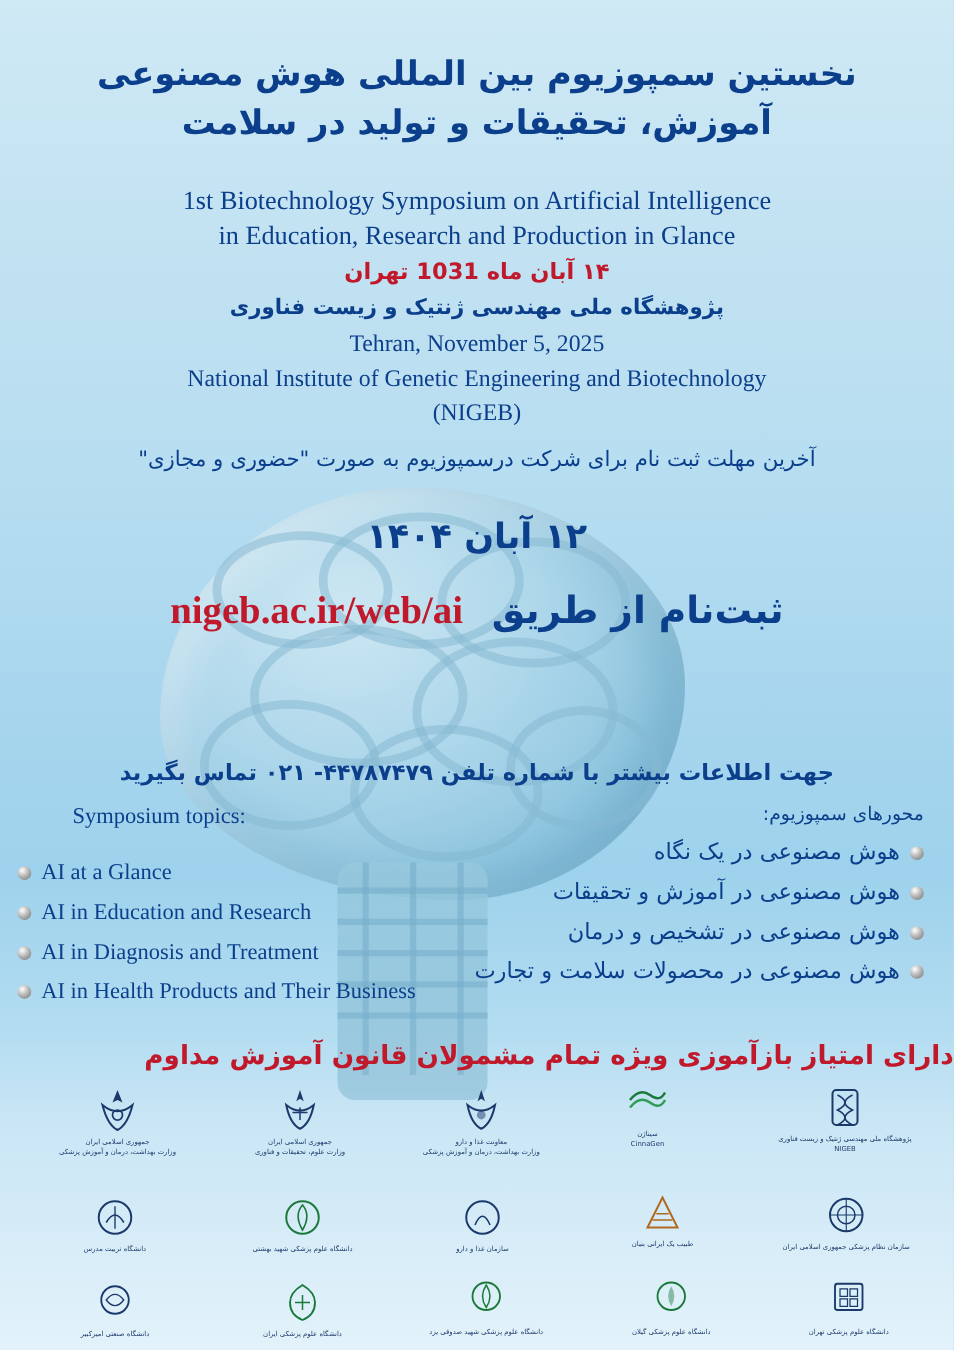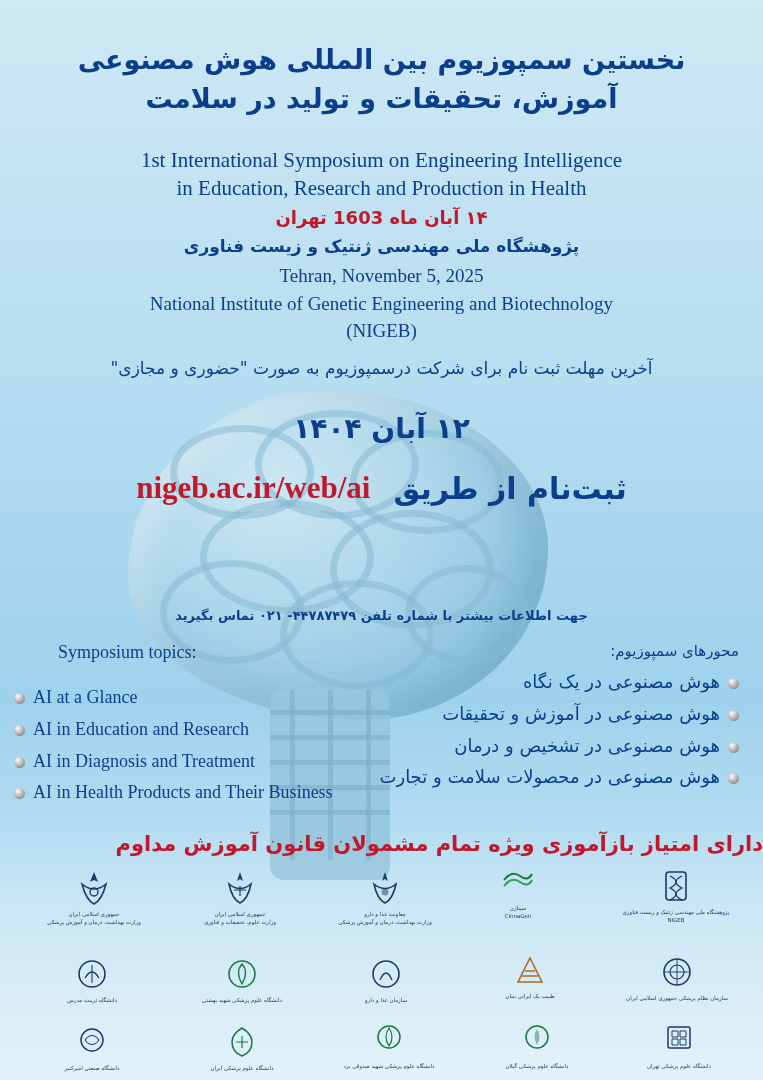--- a/index.html
+++ b/index.html
@@ -159,21 +159,21 @@
     font-family: "Liberation Serif", serif;
     direction: ltr;
     margin-right: 19px;
   }
   .contact-fa {
     position: absolute;
     top: 608px; left: 0; right: 0;
     text-align: center;
     color: #0b3f8c;
     font-weight: bold;
-    font-size: 13px;
+    font-size: 18px;
     font-family: "DejaVu Sans", sans-serif;
     direction: rtl;
   }
 
   
   .topics-fa {
     position: absolute;
     top: 642px;
     right: 24px;
     width: 340px;
@@ -289,25 +289,25 @@
     <div class="stem-line" style="left:328px; top:360px; width:5px;  height:170px;"></div>
     <div class="stem-line" style="left:366px; top:360px; width:5px;  height:170px;"></div>
   </div>
 
   <div class="title-fa fa">
     <div>نخستین سمپوزیوم بین المللی هوش مصنوعی</div>
     <div>آموزش، تحقیقات و تولید در سلامت</div>
   </div>
 
   <div class="title-en">
-    <div>1st International Symposium on Engineering Intelligence</div>
-    <div>in Education, Research and Production in Health</div>
-  </div>
-
-  <div class="date-fa">۱۴ آبان ماه 1603 تهران</div>
+    <div>1st Biotechnology Symposium on Artificial Intelligence</div>
+    <div>in Education, Research and Production in Glance</div>
+  </div>
+
+  <div class="date-fa">۱۴ آبان ماه 1031 تهران</div>
   <div class="venue-fa">پژوهشگاه ملی مهندسی ژنتیک و زیست فناوری</div>
 
   <div class="venue-en">
     <div>Tehran, November 5, 2025</div>
     <div>National Institute of Genetic Engineering and Biotechnology</div>
     <div>(NIGEB)</div>
   </div>
 
   <div class="deadline-fa">آخرین مهلت ثبت نام برای شرکت درسمپوزیوم به صورت "حضوری و مجازی"</div>
   <div class="deadline-date">۱۲ آبان ۱۴۰۴</div>

